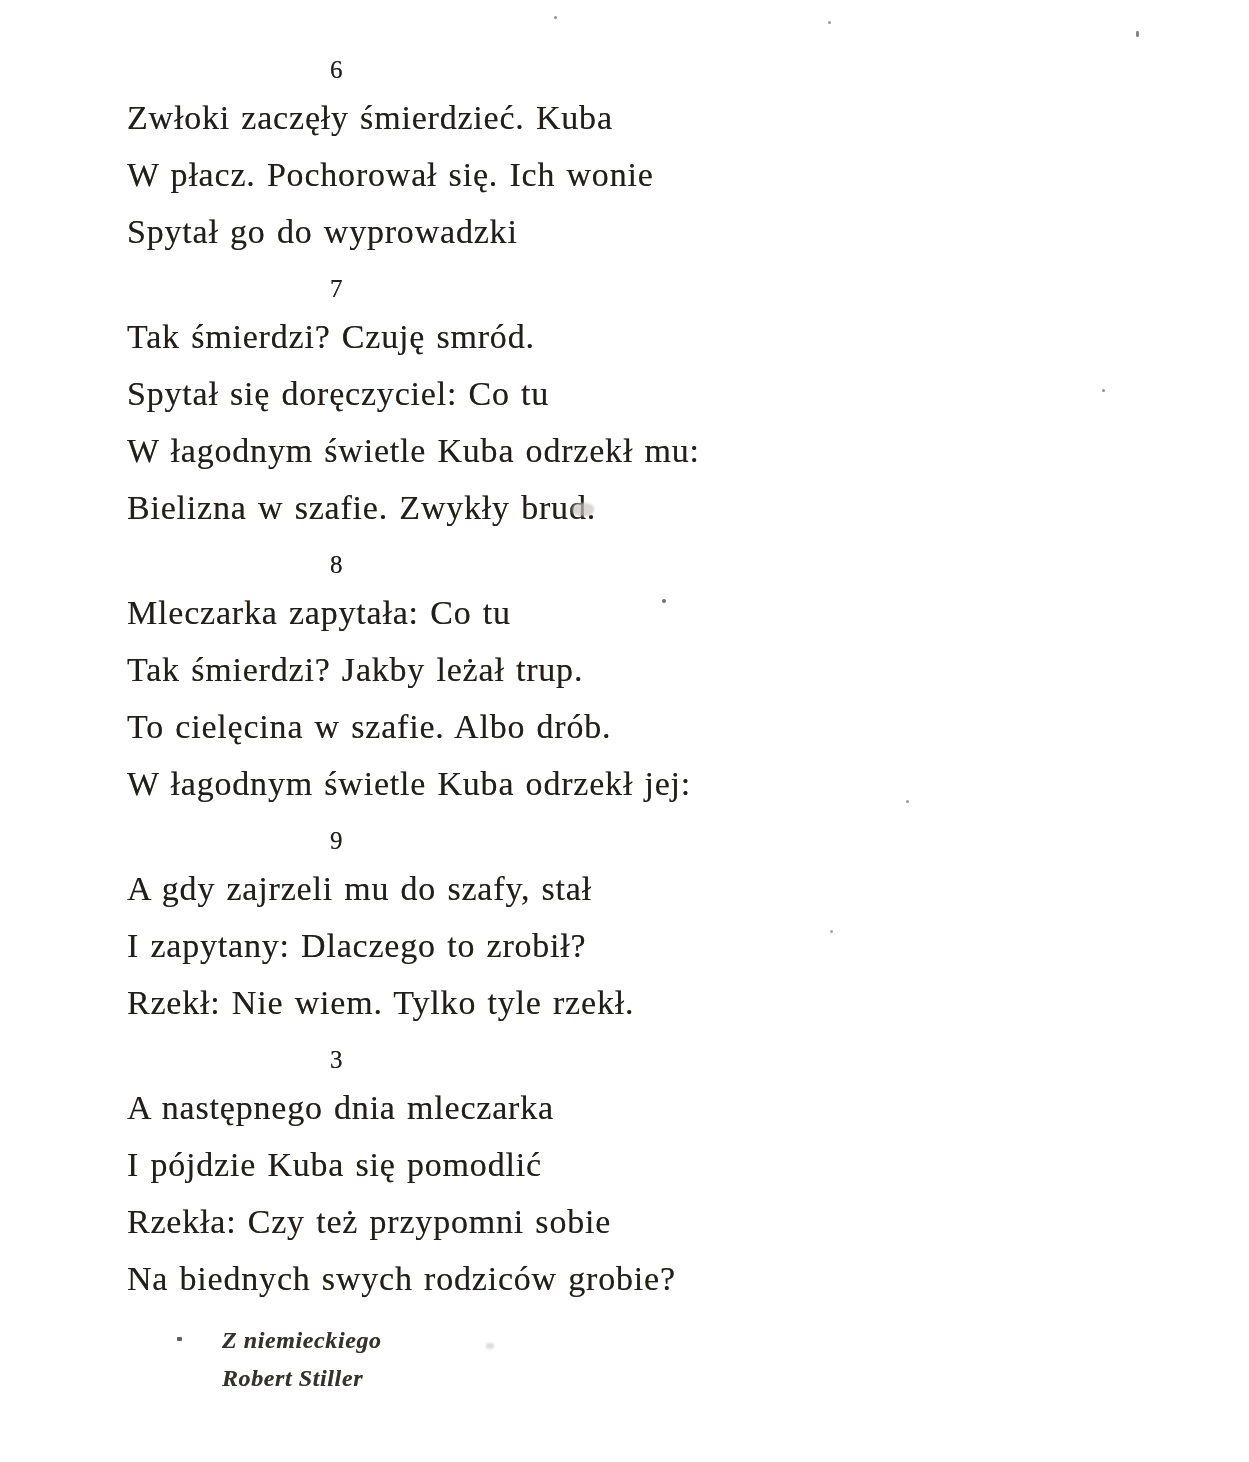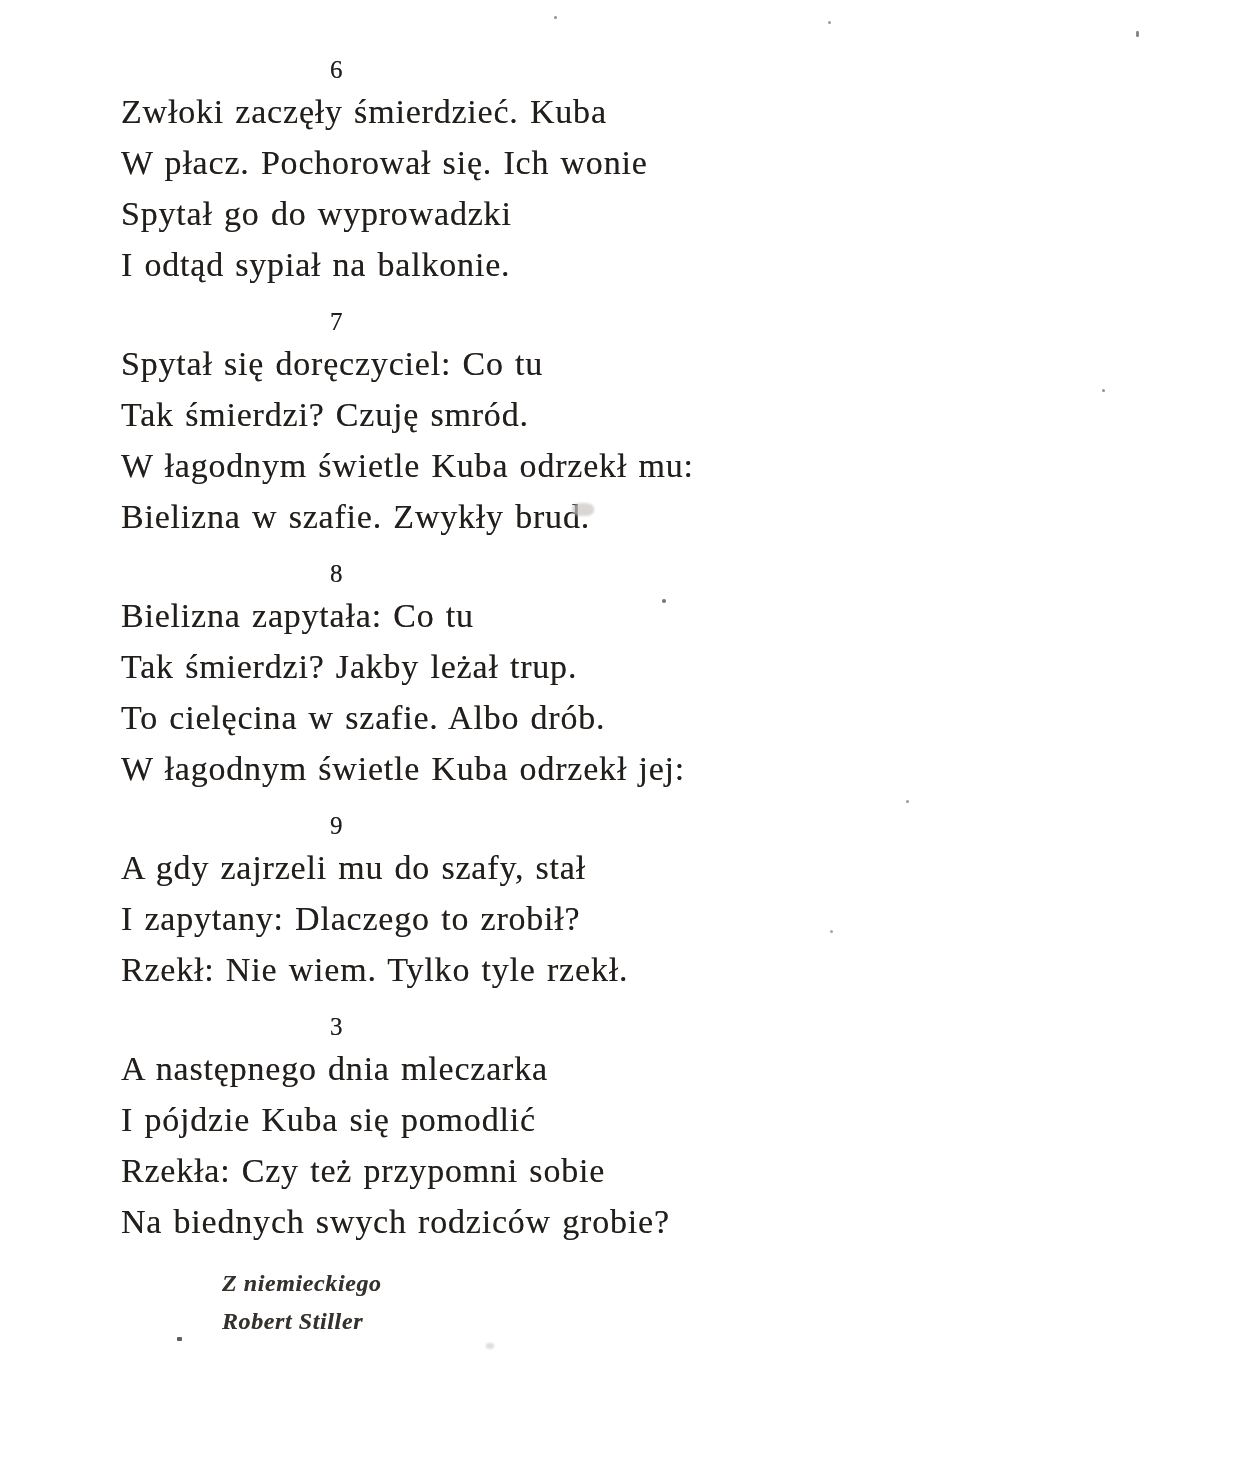--- a/index.html
+++ b/index.html
@@ -26,21 +26,21 @@
     margin: 0 0 18px 0;
   }
   .stanza-number {
     font-size: 25px;
     line-height: 30px;
     padding-left: 212px;
     letter-spacing: 1px;
     text-shadow: 0 0 0.5px rgba(33, 30, 27, 0.65);
   }
   .line {
-    margin: 3px;
+    margin: 9px;
     font-size: 34px;
     line-height: 48px;
     letter-spacing: 0.8px;
     word-spacing: 2px;
     white-space: nowrap;
     text-shadow: 0 0 0.6px rgba(33, 30, 27, 0.55);
   }
   .attribution {
     margin: 4px 0 0 104px;
     font-style: italic;
@@ -74,34 +74,33 @@
 
 <div class="scan-page" style="--ink: #211e1b; --paper: #ffffff;">
 
   <div class="content">
 
     <section class="stanza">
       <div class="stanza-number">6</div>
       <p class="line">Zwłoki zaczęły śmierdzieć. Kuba</p>
       <p class="line">W płacz. Pochorował się. Ich wonie</p>
       <p class="line">Spytał go do wyprowadzki</p>
-      <p class="line">I odtąd sypiał na balkonie.</p>
     </section>
 
     <section class="stanza">
       <div class="stanza-number">7</div>
+      <p class="line">Tak śmierdzi? Czuję smród.</p>
       <p class="line">Spytał się doręczyciel: Co tu</p>
-      <p class="line">Tak śmierdzi? Czuję smród.</p>
       <p class="line">W łagodnym świetle Kuba odrzekł mu:</p>
       <p class="line">Bielizna w szafie. Zwykły brud.</p>
     </section>
 
     <section class="stanza">
       <div class="stanza-number">8</div>
-      <p class="line">Bielizna zapytała: Co tu</p>
+      <p class="line">Mleczarka zapytała: Co tu</p>
       <p class="line">Tak śmierdzi? Jakby leżał trup.</p>
       <p class="line">To cielęcina w szafie. Albo drób.</p>
       <p class="line">W łagodnym świetle Kuba odrzekł jej:</p>
     </section>
 
     <section class="stanza">
       <div class="stanza-number">9</div>
       <p class="line">A gdy zajrzeli mu do szafy, stał</p>
       <p class="line">I zapytany: Dlaczego to zrobił?</p>
       <p class="line">Rzekł: Nie wiem. Tylko tyle rzekł.</p>

